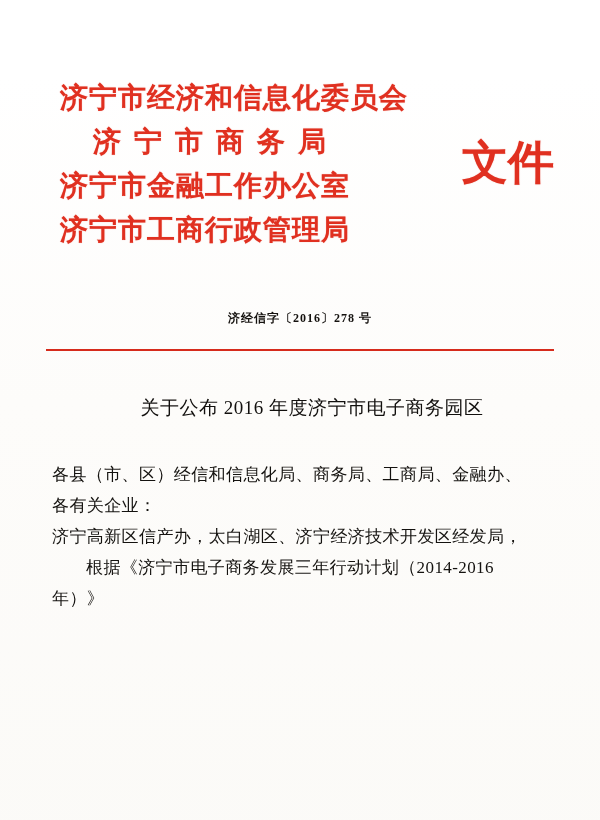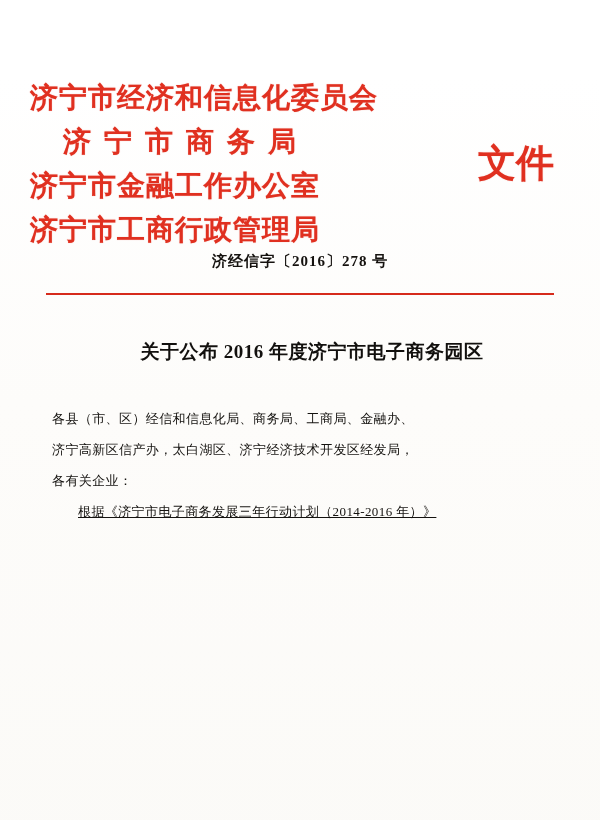--- a/index.html
+++ b/index.html
@@ -31,21 +31,21 @@
   .content {
     position: relative;
     z-index: 2;
     padding: 0;
   }
 
   
   .masthead {
     margin-top: 76px;
     position: relative;
-    padding: 0 30px;
+    padding: 0 60px;
   }
   .masthead-lines {
     display: block;
   }
   .ml {
     color: #e03020;
     font-family: "Liberation Serif", "DejaVu Serif", serif;
     font-weight: bold;
     font-size: 28px;
     line-height: 44px;
@@ -58,68 +58,69 @@
     padding-left: 2px;
     margin-left: 31px;
   }
   .wenjian {
     position: absolute;
     right: 46px;
     top: 62px;
     color: #e03020;
     font-family: "Liberation Serif", "DejaVu Serif", serif;
     font-weight: bold;
-    font-size: 38px;
+    font-size: 46px;
     line-height: 50px;
     letter-spacing: 0px;
     text-shadow: 0 0 1px rgba(224,48,32,0.45);
   }
 
   
   .docnum {
+    margin-top: 58px;
     text-align: center;
-    font-size: 15px;
+    font-size: 12px;
     font-weight: bold;
     letter-spacing: 1px;
     color: #15120f;
     font-family: "Liberation Serif", "DejaVu Serif", serif;
   }
 
   
   .red-rule {
     margin: 22px 46px 0 46px;
     height: 2px;
     background: #d62b1c;
   }
 
   
   .title {
     margin-top: 40px;
     text-align: center;
     font-size: 19px;
-    font-weight: bold;
+    font-weight: normal;
     line-height: 34px;
     color: #12100e;
     letter-spacing: 0.5px;
     font-family: "Liberation Serif", "DejaVu Serif", serif;
     margin-left: 24px;
   }
   .title-line { display: block; }
 
   
   .body-text {
     margin: 34px 52px 0 52px;
-    font-size: 13px;
+    font-size: 17px;
     line-height: 31px;
     color: #14120f;
     letter-spacing: 0.4px;
     font-family: "Liberation Serif", "DejaVu Serif", serif;
   }
   .para { margin: 0; }
-  .indent { text-indent: 2em; text-decoration: underline; }
+  .indent { text-indent: 2em; }
 </style>
 </head>
 <body>
 
 <div class="page">
   <div class="content">
 
     <div class="masthead">
       <div class="masthead-lines">
         <div class="ml">济宁市经济和信息化委员会</div>
@@ -133,20 +134,20 @@
     <div class="docnum">济经信字〔2016〕278 号</div>
 
     <div class="red-rule"></div>
 
     <div class="title">
       <span class="title-line">关于公布 2016 年度济宁市电子商务园区</span>
     </div>
 
     <div class="body-text">
       <p class="para">各县（市、区）经信和信息化局、商务局、工商局、金融办、</p>
+      <p class="para">各有关企业：</p>
       <p class="para">济宁高新区信产办，太白湖区、济宁经济技术开发区经发局，</p>
-      <p class="para">各有关企业：</p>
       <p class="para indent">根据《济宁市电子商务发展三年行动计划（2014-2016 年）》</p>
     </div>
 
   </div>
 
 </div>
 
 </body></html>

